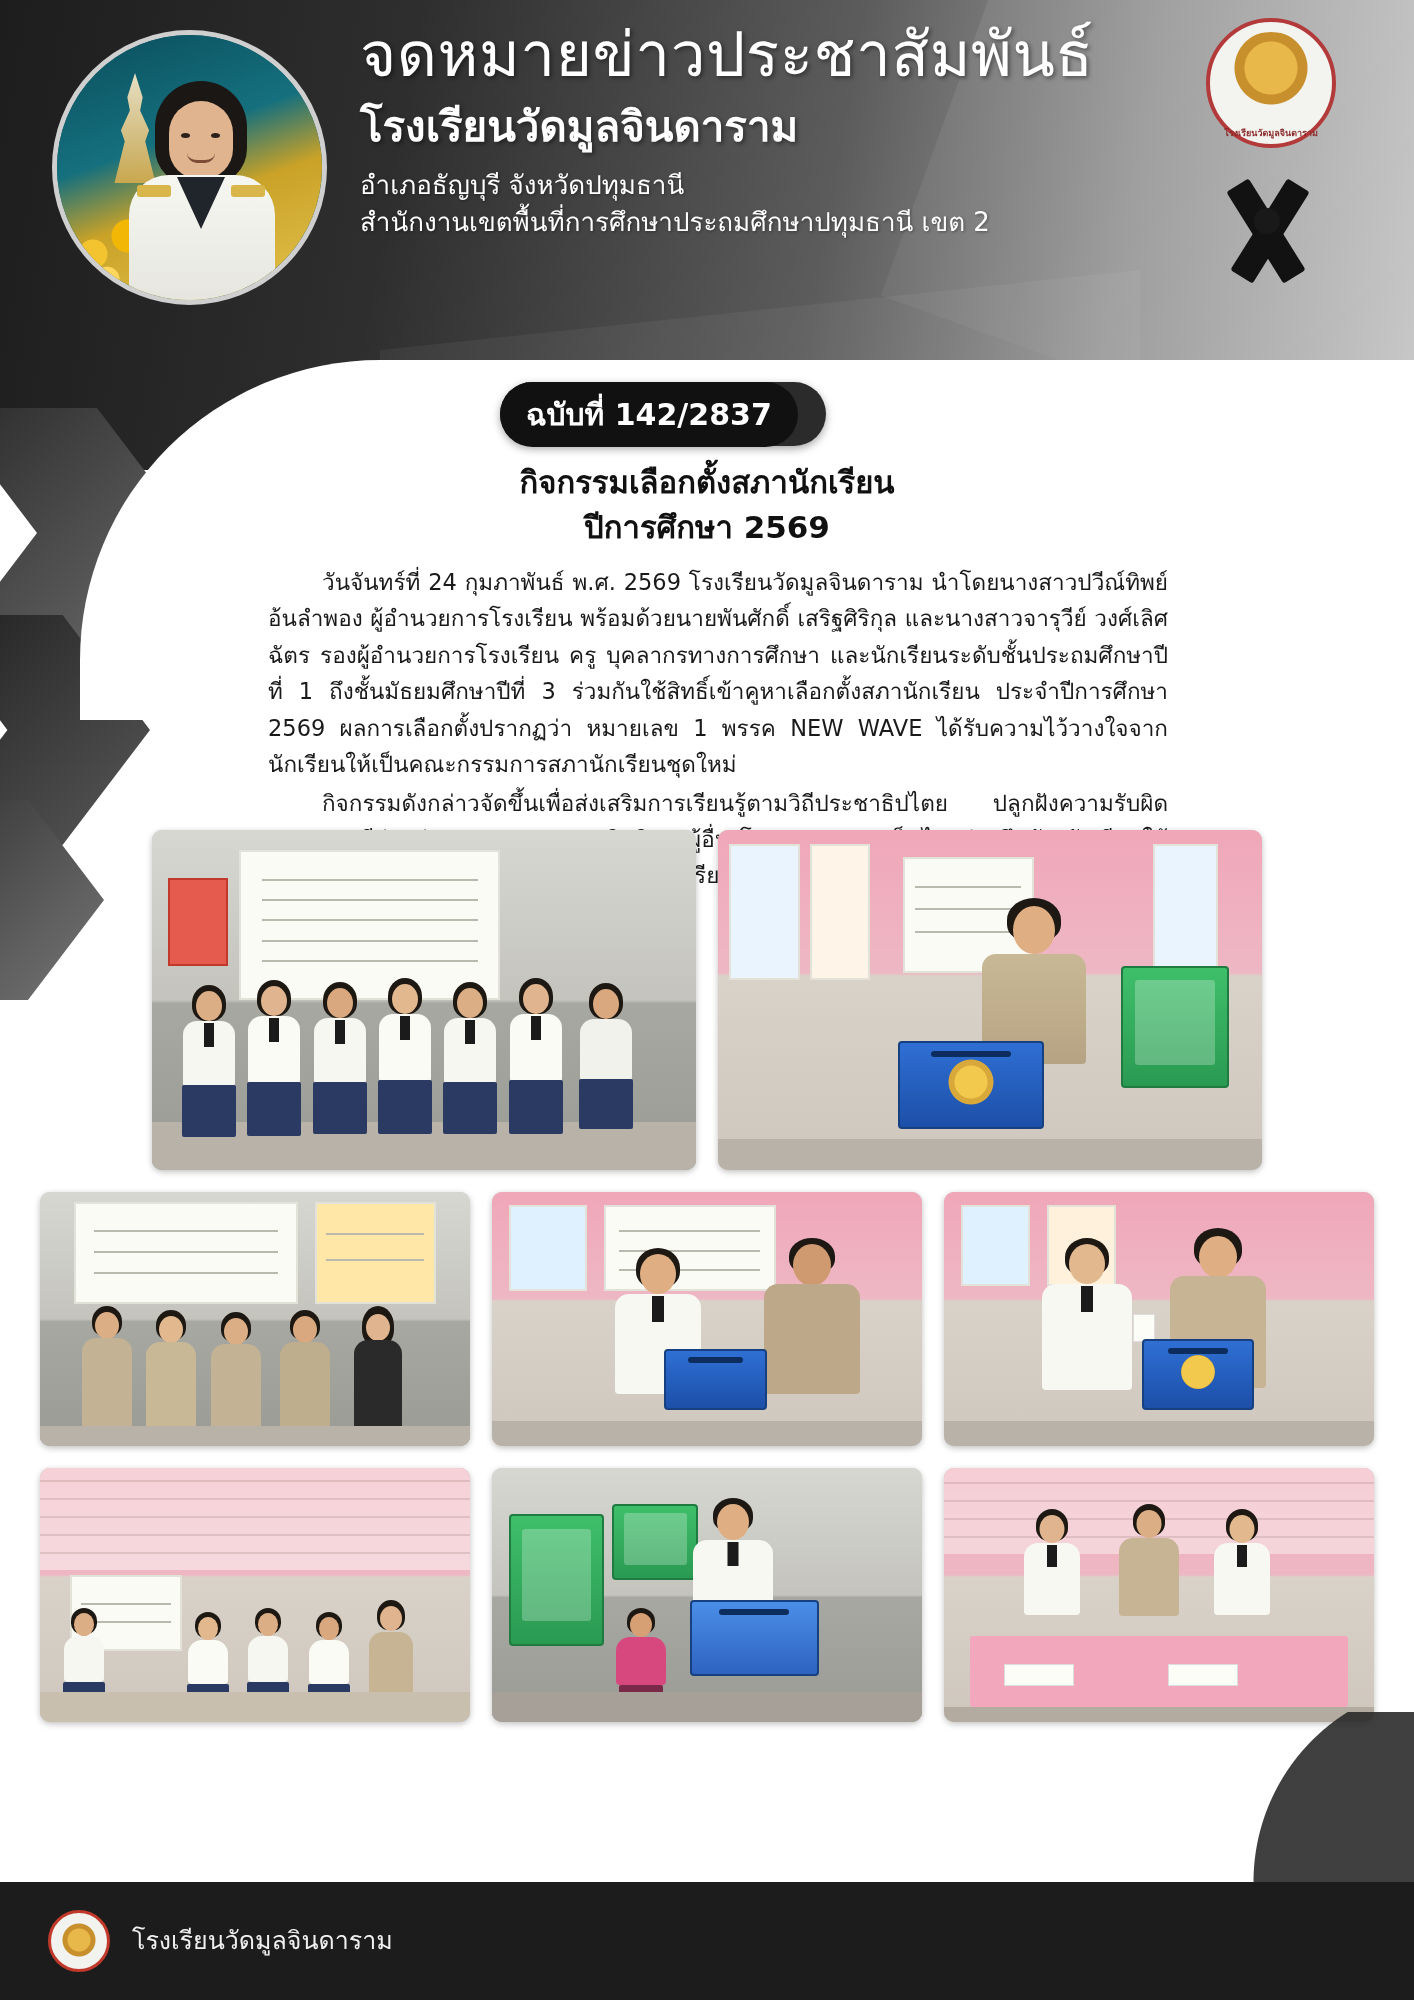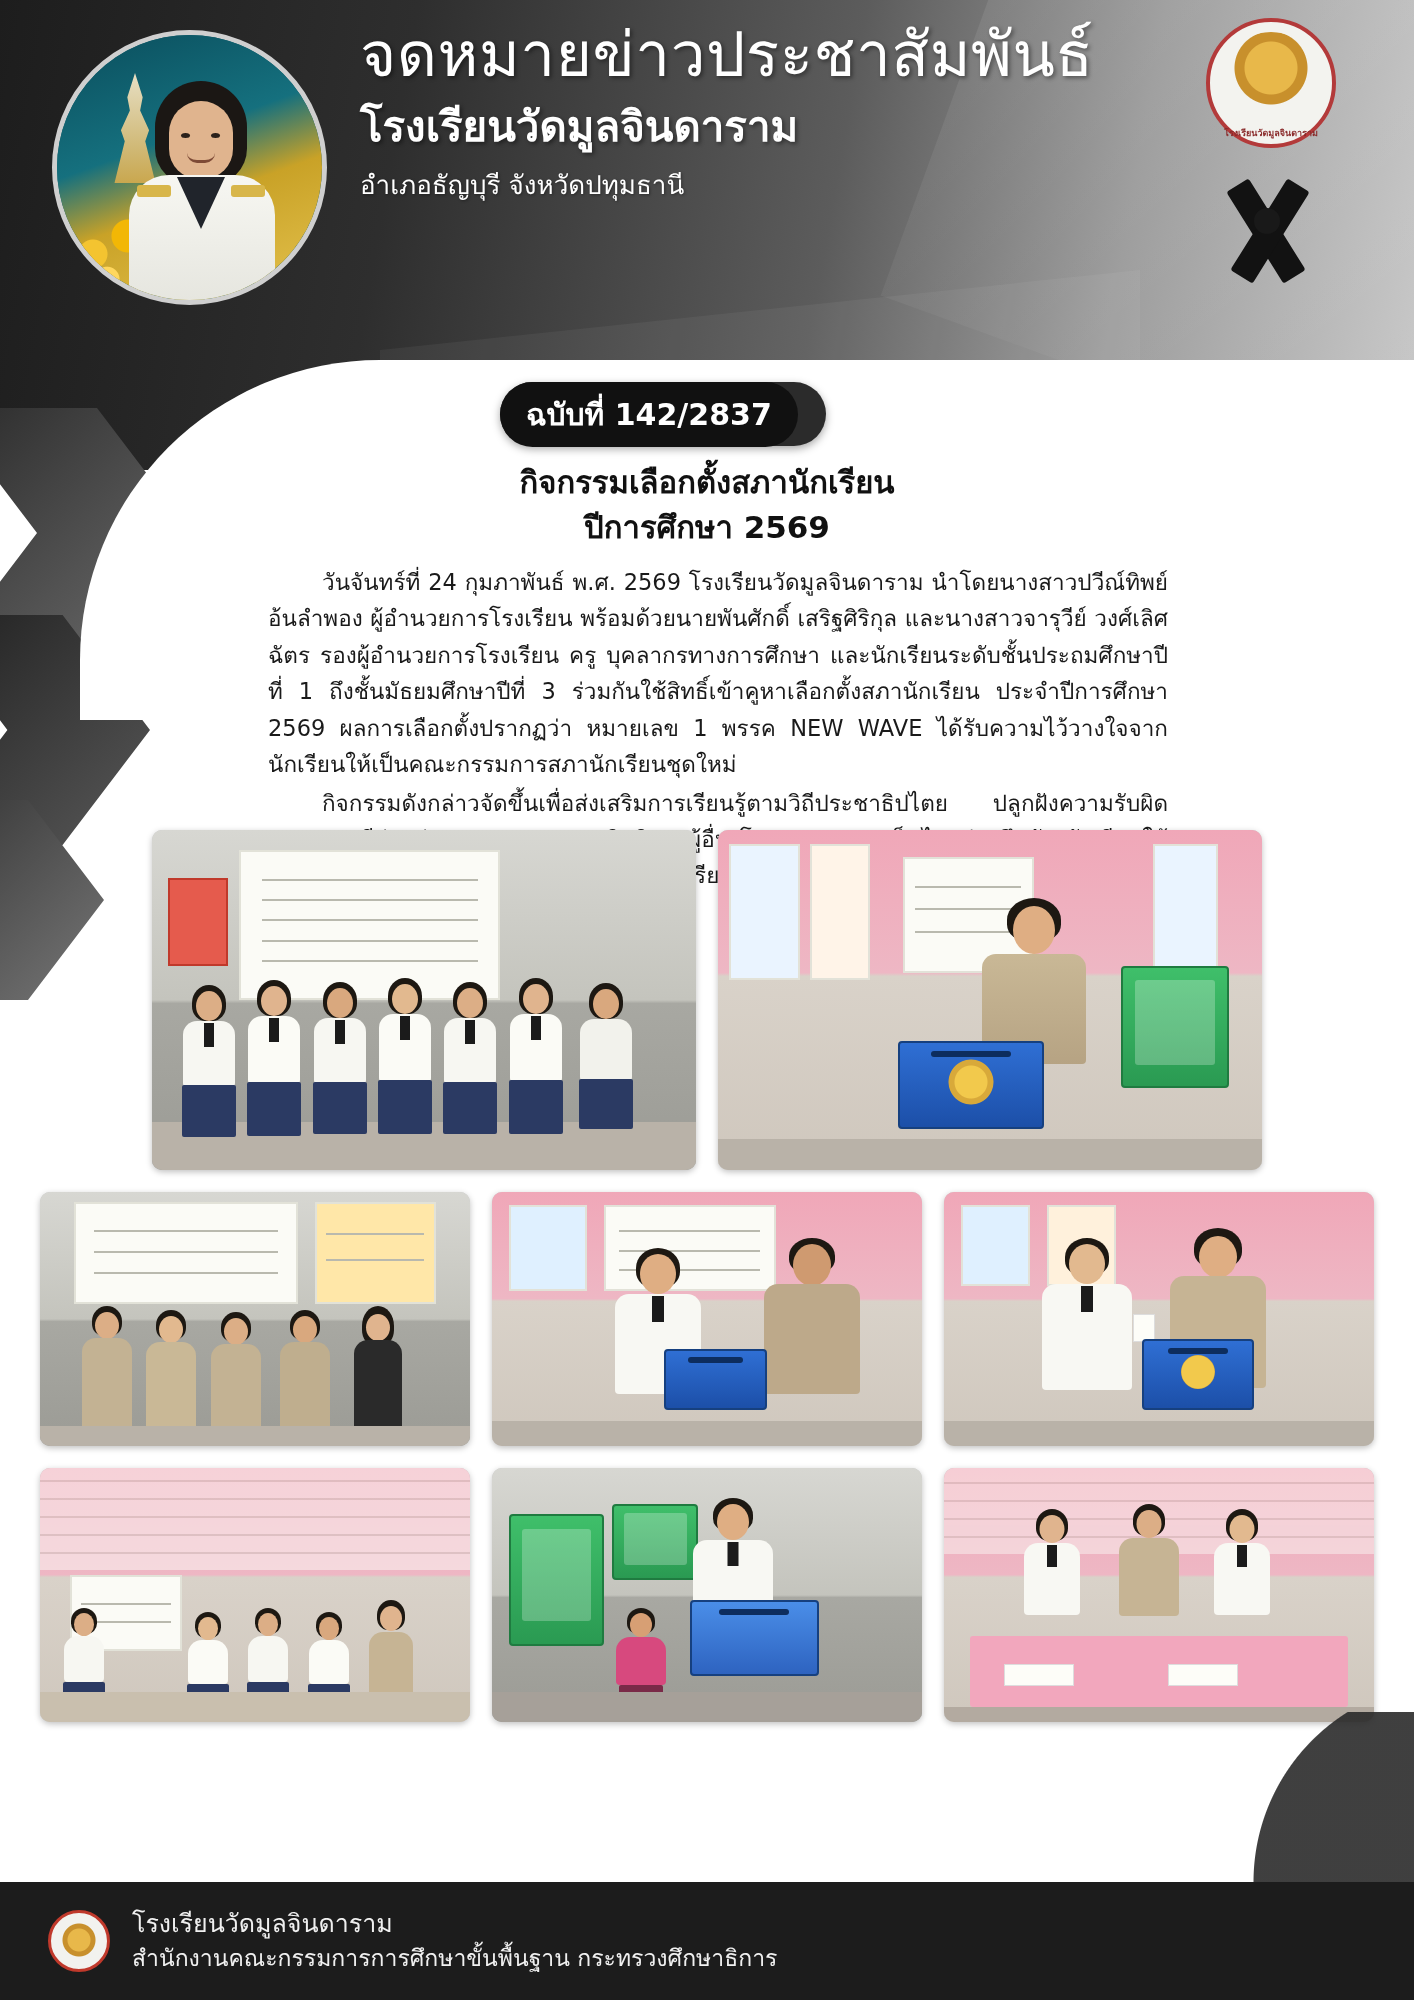--- a/index.html
+++ b/index.html
@@ -406,20 +406,21 @@
         <div class="dp-collar"></div>
         <div class="dp-epaulette l"></div>
         <div class="dp-epaulette r"></div>
       </div>
     </div>
 
     <div class="header-text">
       <div class="h-title">จดหมายข่าวประชาสัมพันธ์</div>
       <div class="h-school">โรงเรียนวัดมูลจินดาราม</div>
       <div class="h-line">อำเภอธัญบุรี จังหวัดปทุมธานี</div>
+      <div class="h-line" style="margin-top:2px">สำนักงานเขตพื้นที่การศึกษาประถมศึกษาปทุมธานี เขต 2</div>
     </div>
 
     <div class="school-logo">
       <div class="sl-ring"></div>
       <div class="sl-inner"></div>
       <div class="sl-text">โรงเรียนวัดมูลจินดาราม</div>
     </div>
 
     <div class="ribbon">
       <div class="b b1"></div>
@@ -736,17 +737,16 @@
   </div>
 
   <div class="footer-curve"></div>
 
   <div class="footer">
     <div class="footer-logo">
       <div class="g"></div>
     </div>
     <div class="footer-text">
       <div class="l1">โรงเรียนวัดมูลจินดาราม</div>
-      <div class="l2">สำนักงานคณะกรรมการการศึกษาขั้นพื้นฐาน กระทรวงศึกษาธิการ</div>
     </div>
   </div>
 
 </div>
 
 </body></html>

